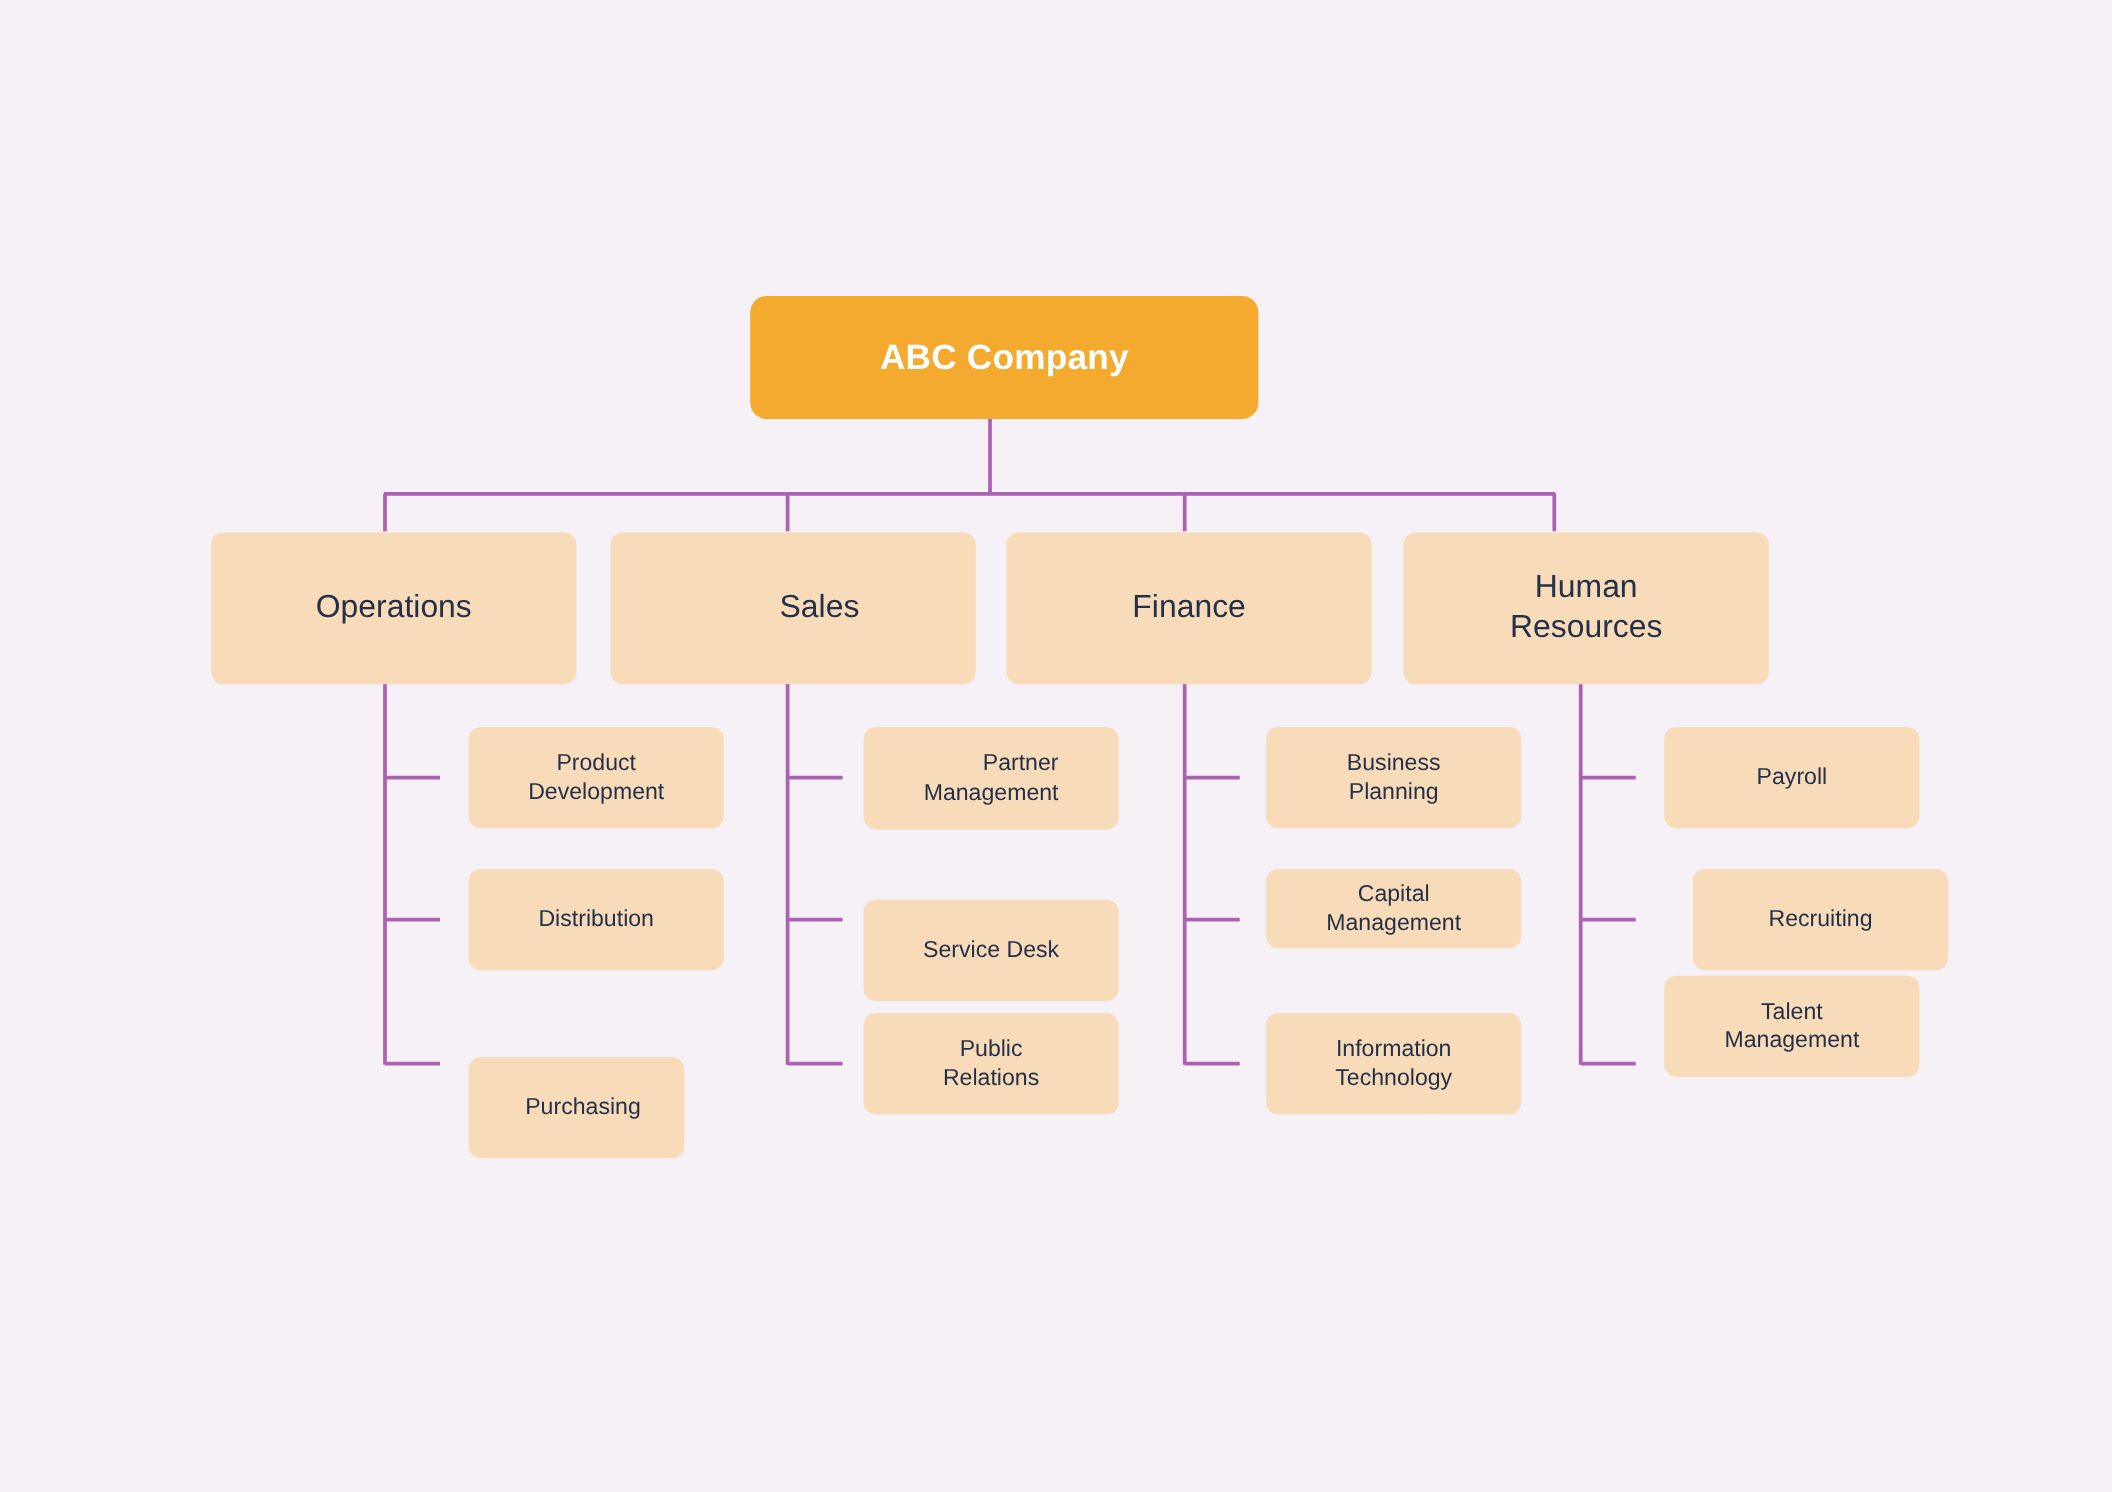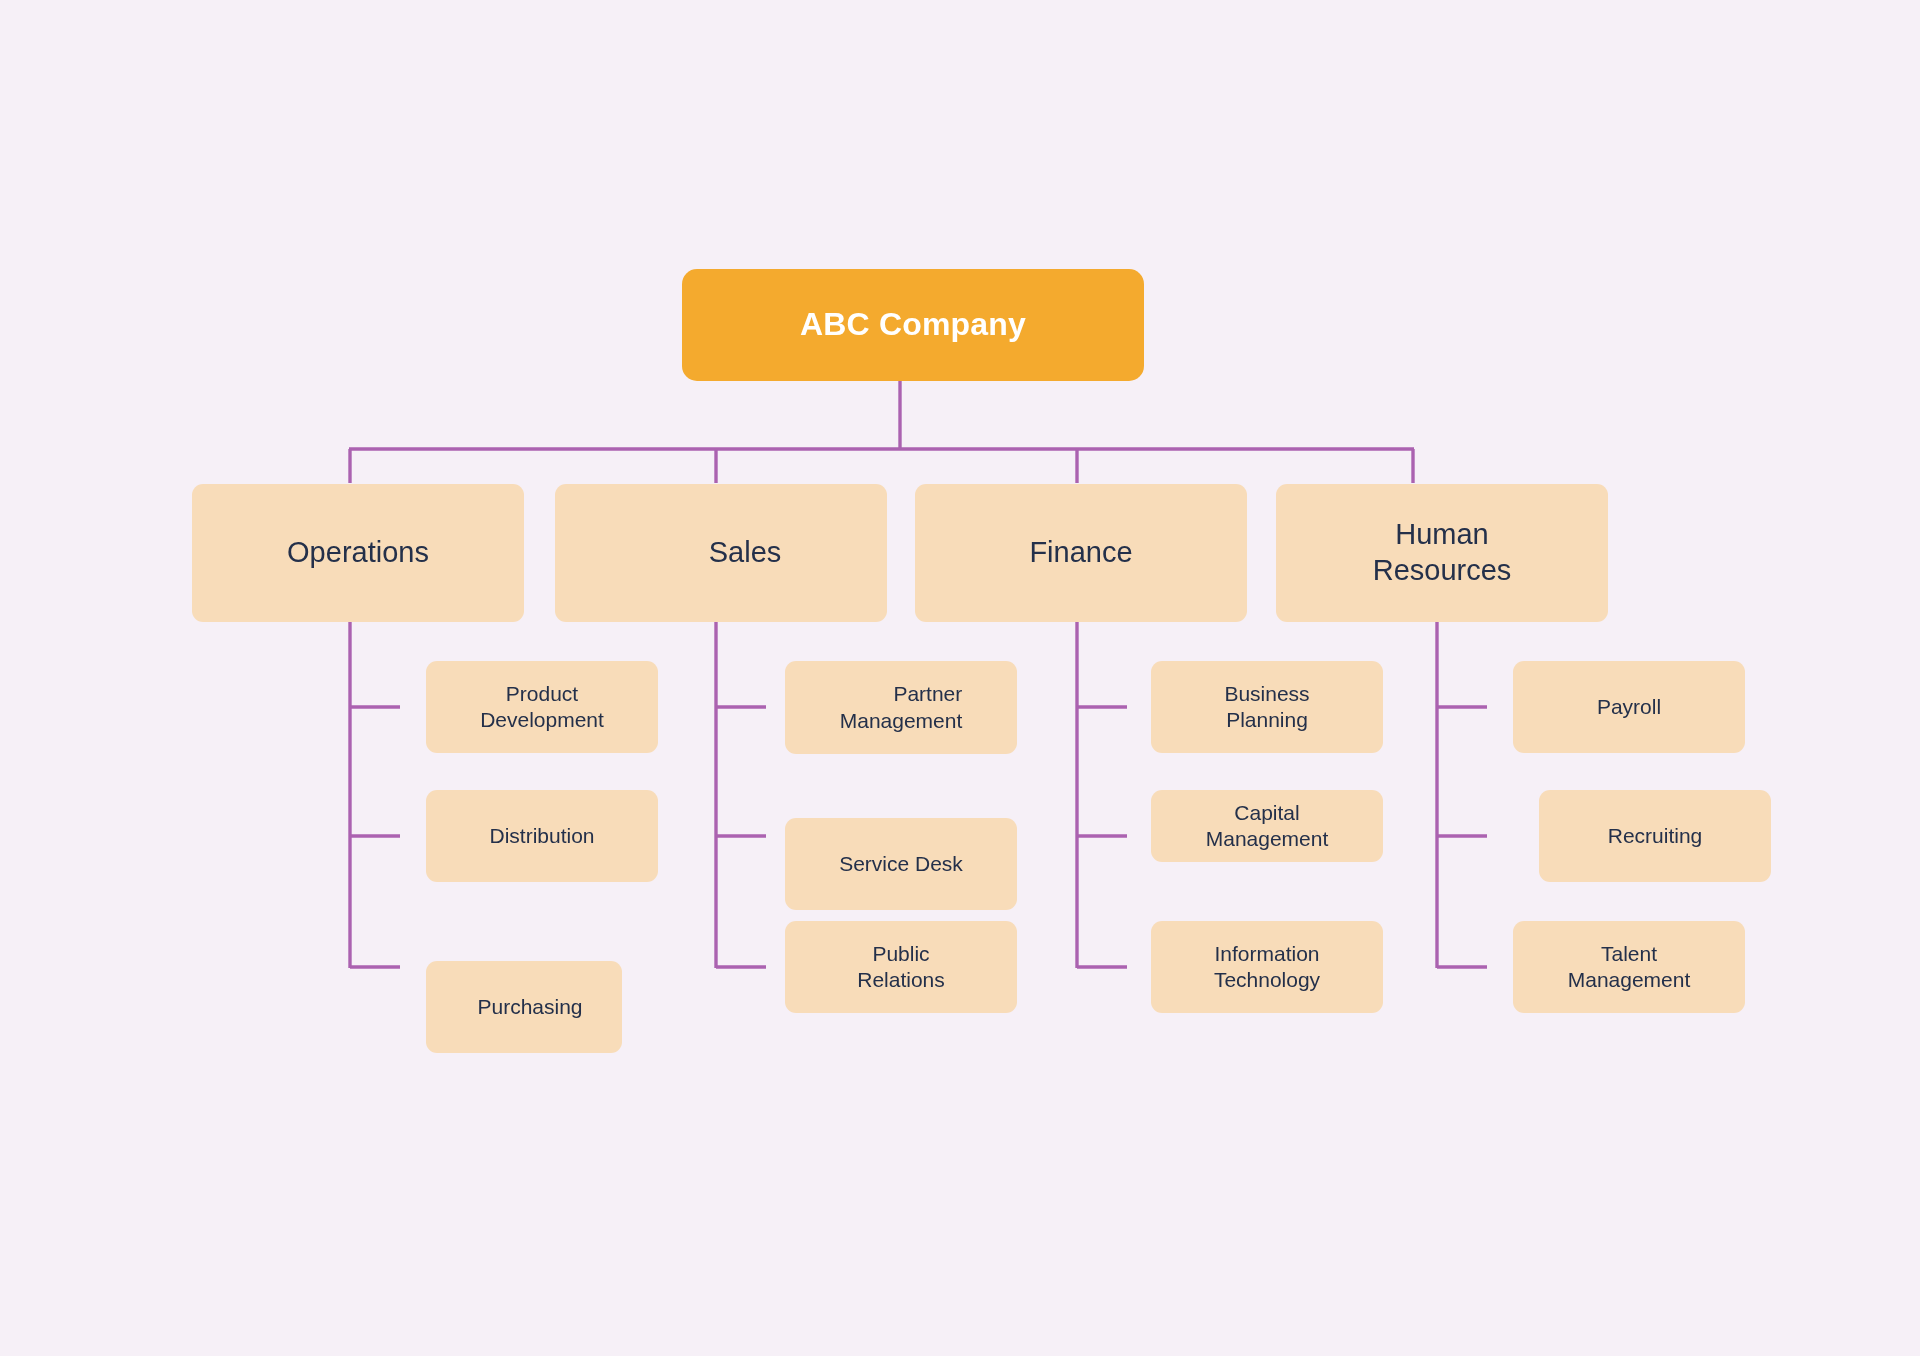--- a/index.html
+++ b/index.html
@@ -160,19 +160,19 @@
     <span class="lbl">Information
 Technology</span>
   </div>
 
   <div class="node lvl3" style="left:1513px;top:661px;width:232px;height:92px;">
     <span class="lbl">Payroll</span>
   </div>
   <div class="node lvl3" style="left:1513px;top:790px;width:232px;height:92px;margin-left:26px;">
     <span class="lbl">Recruiting</span>
   </div>
-  <div class="node lvl3" style="left:1513px;top:921px;width:232px;height:92px;justify-content:center;">
+  <div class="node lvl3" style="left:1513px;top:887px;width:232px;height:92px;justify-content:center;">
     <span class="lbl">Talent
 Management</span>
   </div>
 
 
 </div>
 
 </body></html>

